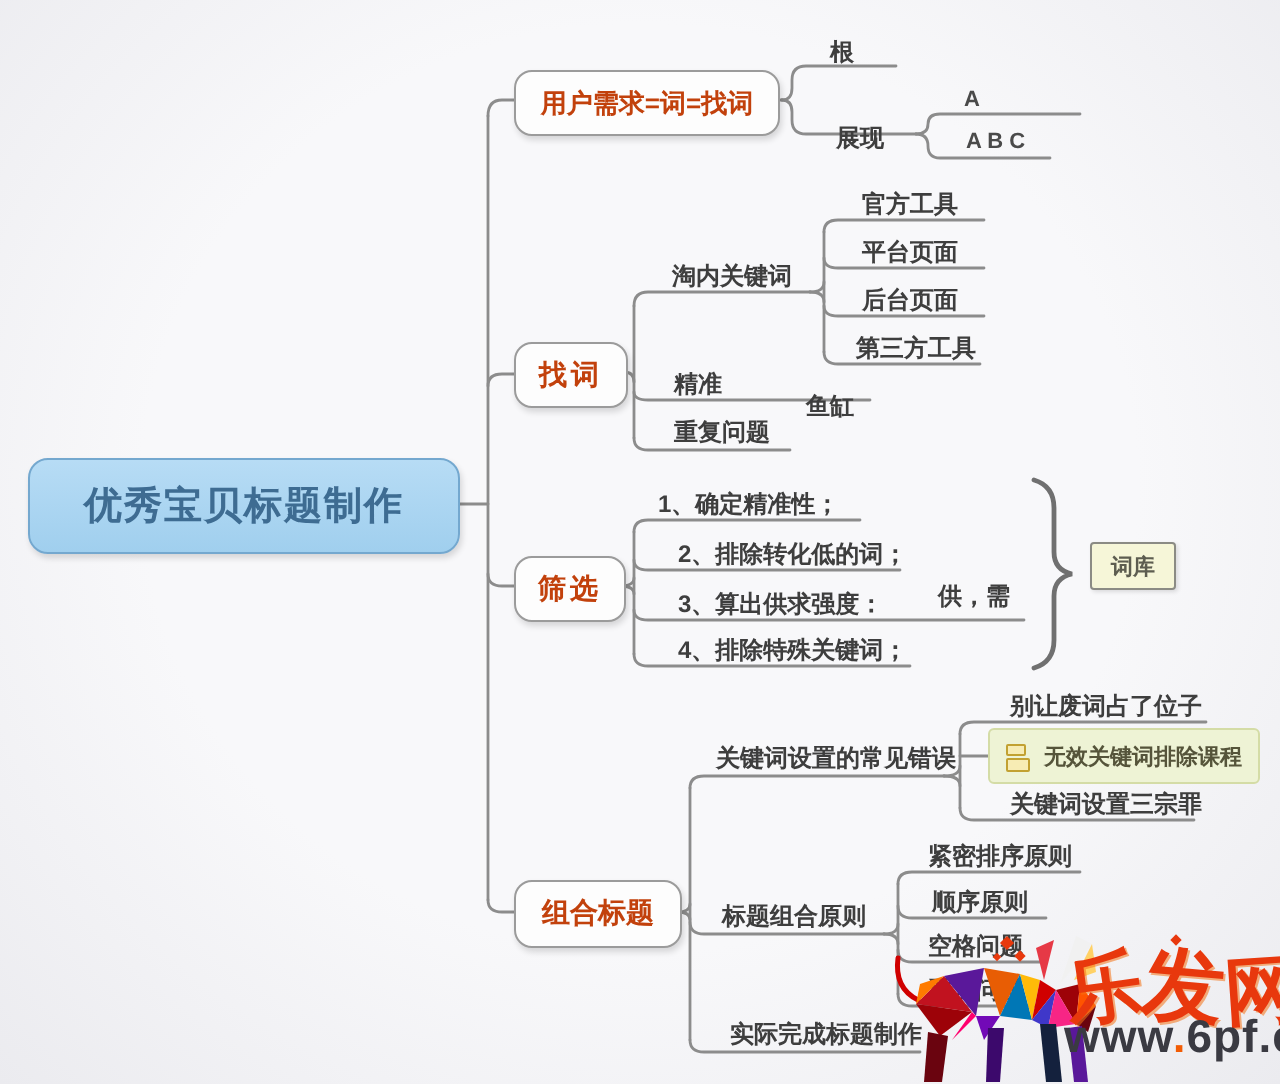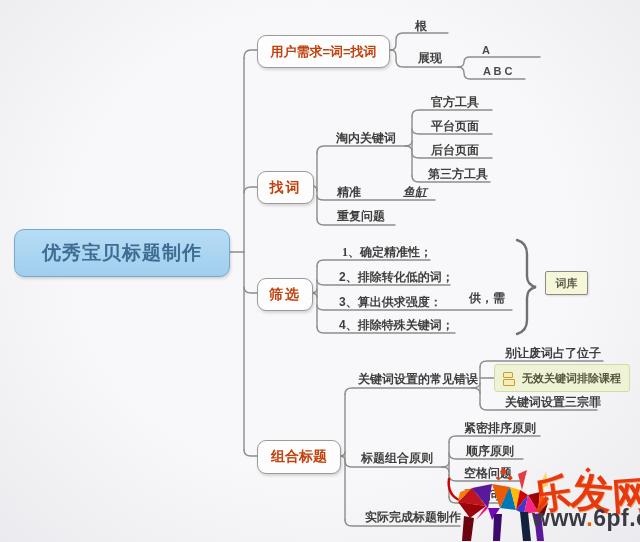--- a/index.html
+++ b/index.html
@@ -124,34 +124,34 @@
     <span>找词</span>
   </div>
   <div class="node" style="left:257px;top:278px;width:54px;height:31px;font-size:14px;letter-spacing:2px;">
     <span>筛选</span>
   </div>
   <div class="node" style="left:257px;top:440px;width:82px;height:32px;font-size:14px;">
     <span>组合标题</span>
   </div>
 
   <div class="lbl" style="left:415px;top:19px;">根</div>
-  <div class="lbl" style="left:418px;top:52px;font-family:Liberation Mono, monospace;">展现</div>
+  <div class="lbl" style="left:418px;top:62px;">展现</div>
   <div class="lbl sm" style="left:482px;top:43px;">A</div>
   <div class="lbl sm" style="left:483px;top:64px;">A B C</div>
 
   <div class="lbl" style="left:336px;top:131px;">淘内关键词</div>
   <div class="lbl" style="left:431px;top:95px;">官方工具</div>
   <div class="lbl" style="left:431px;top:119px;">平台页面</div>
   <div class="lbl" style="left:431px;top:143px;">后台页面</div>
   <div class="lbl" style="left:428px;top:167px;">第三方工具</div>
   <div class="lbl" style="left:337px;top:185px;">精准</div>
-  <div class="lbl" style="left:403px;top:185px;font-style:italic;">鱼缸</div>
+  <div class="lbl" style="left:403px;top:196px;">鱼缸</div>
   <div class="lbl" style="left:337px;top:209px;">重复问题</div>
 
-  <div class="lbl" style="left:342px;top:245px;font-family:Liberation Serif, serif;">1、确定精准性；</div>
+  <div class="lbl" style="left:329px;top:245px;">1、确定精准性；</div>
   <div class="lbl" style="left:339px;top:270px;">2、排除转化低的词；</div>
   <div class="lbl" style="left:339px;top:295px;">3、算出供求强度：</div>
   <div class="lbl" style="left:469px;top:291px;">供，需</div>
   <div class="lbl" style="left:339px;top:318px;">4、排除特殊关键词；</div>
   <div class="note" style="left:545px;top:271px;width:41px;height:22px;">
     <span>词库</span>
   </div>
 
   <div class="lbl" style="left:358px;top:372px;">关键词设置的常见错误</div>
   <div class="lbl" style="left:505px;top:346px;">别让废词占了位子</div>

